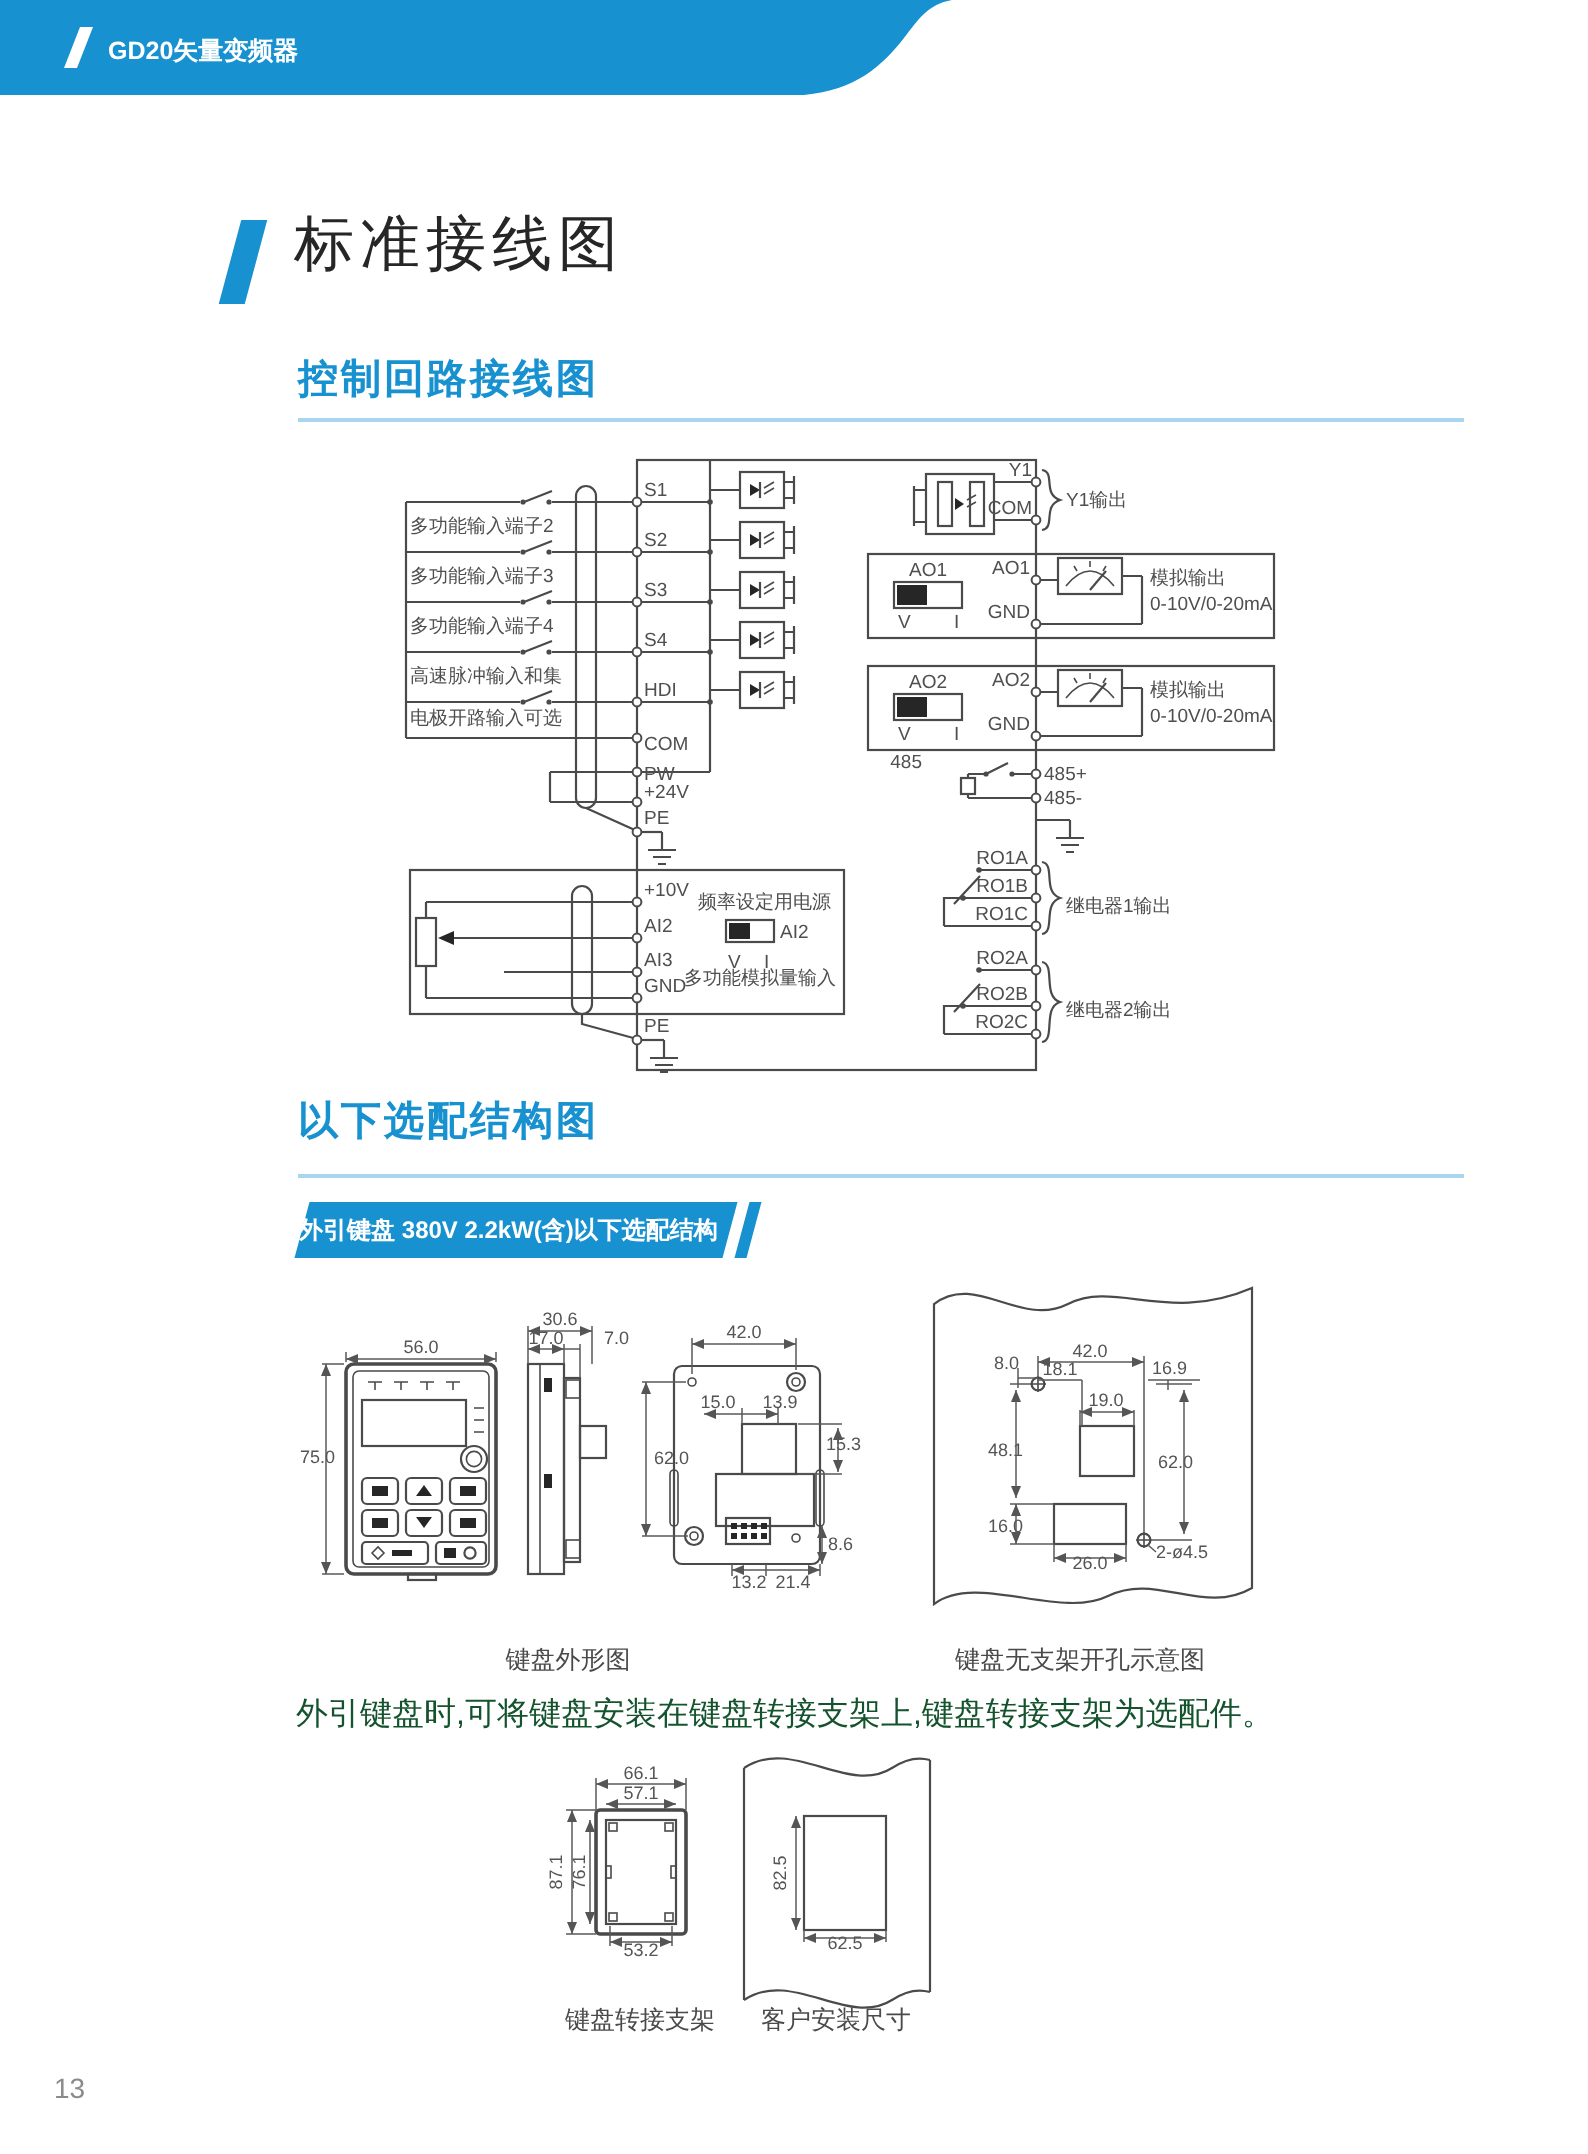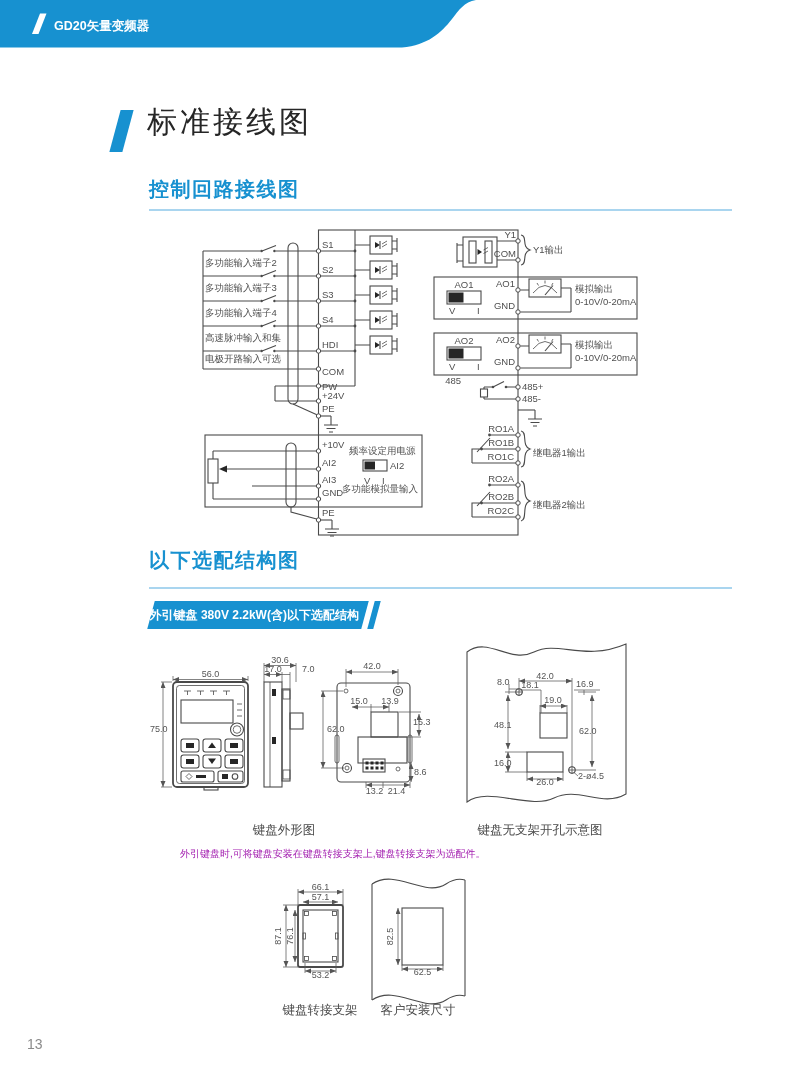--- a/index.html
+++ b/index.html
@@ -12,21 +12,21 @@
   .page-title{position:absolute;left:147px;top:102px;font-size:30px;color:#262626;
               font-weight:500;letter-spacing:3px;}
   .title-slash{position:absolute;left:115px;top:110px;width:13px;height:42px;
                background:var(--brand,#1791d0);transform:skewX(-15deg);}
   .tag{position:absolute;left:151px;top:601px;width:214px;height:28px;
        background:var(--brand,#1791d0);transform:skewX(-15deg);}
   .tag span{display:block;transform:skewX(15deg);color:#fff;font-size:12px;font-weight:bold;
             text-align:center;line-height:28px;}
   .tag-stripe{position:absolute;left:371px;top:601px;width:6px;height:28px;
               background:var(--brand,#1791d0);transform:skewX(-15deg);}
-  .note{position:absolute;left:148px;top:847px;font-size:10px;color:#a21caf;margin-left:32px;}
+  .note{position:absolute;left:148px;top:847px;font-size:16px;color:#14532d;}
   .pagenum{position:absolute;left:27px;top:1036px;font-size:14px;color:#8a8a8a;}
   
   .ln{stroke:#4a4a4a;stroke-width:1.1;fill:none;}
   .ln2{stroke:#4a4a4a;stroke-width:1.8;fill:none;}
   .thin{stroke:#4a4a4a;stroke-width:0.8;fill:none;}
   .dl{stroke:#5a5a5a;stroke-width:0.75;fill:none;}
   .dark{fill:#262626;}
   text.dt{font-size:9.5px;fill:#4f4f4f;}
   text.dim{font-size:9px;fill:#555555;}
   text.cap{font-size:12.5px;fill:#4a4a4a;}

